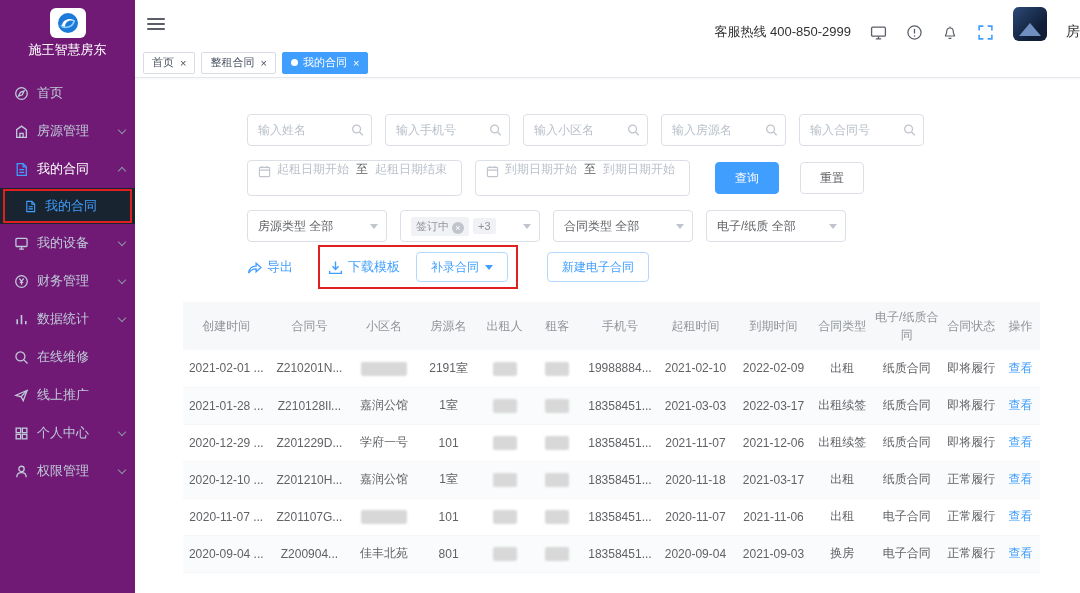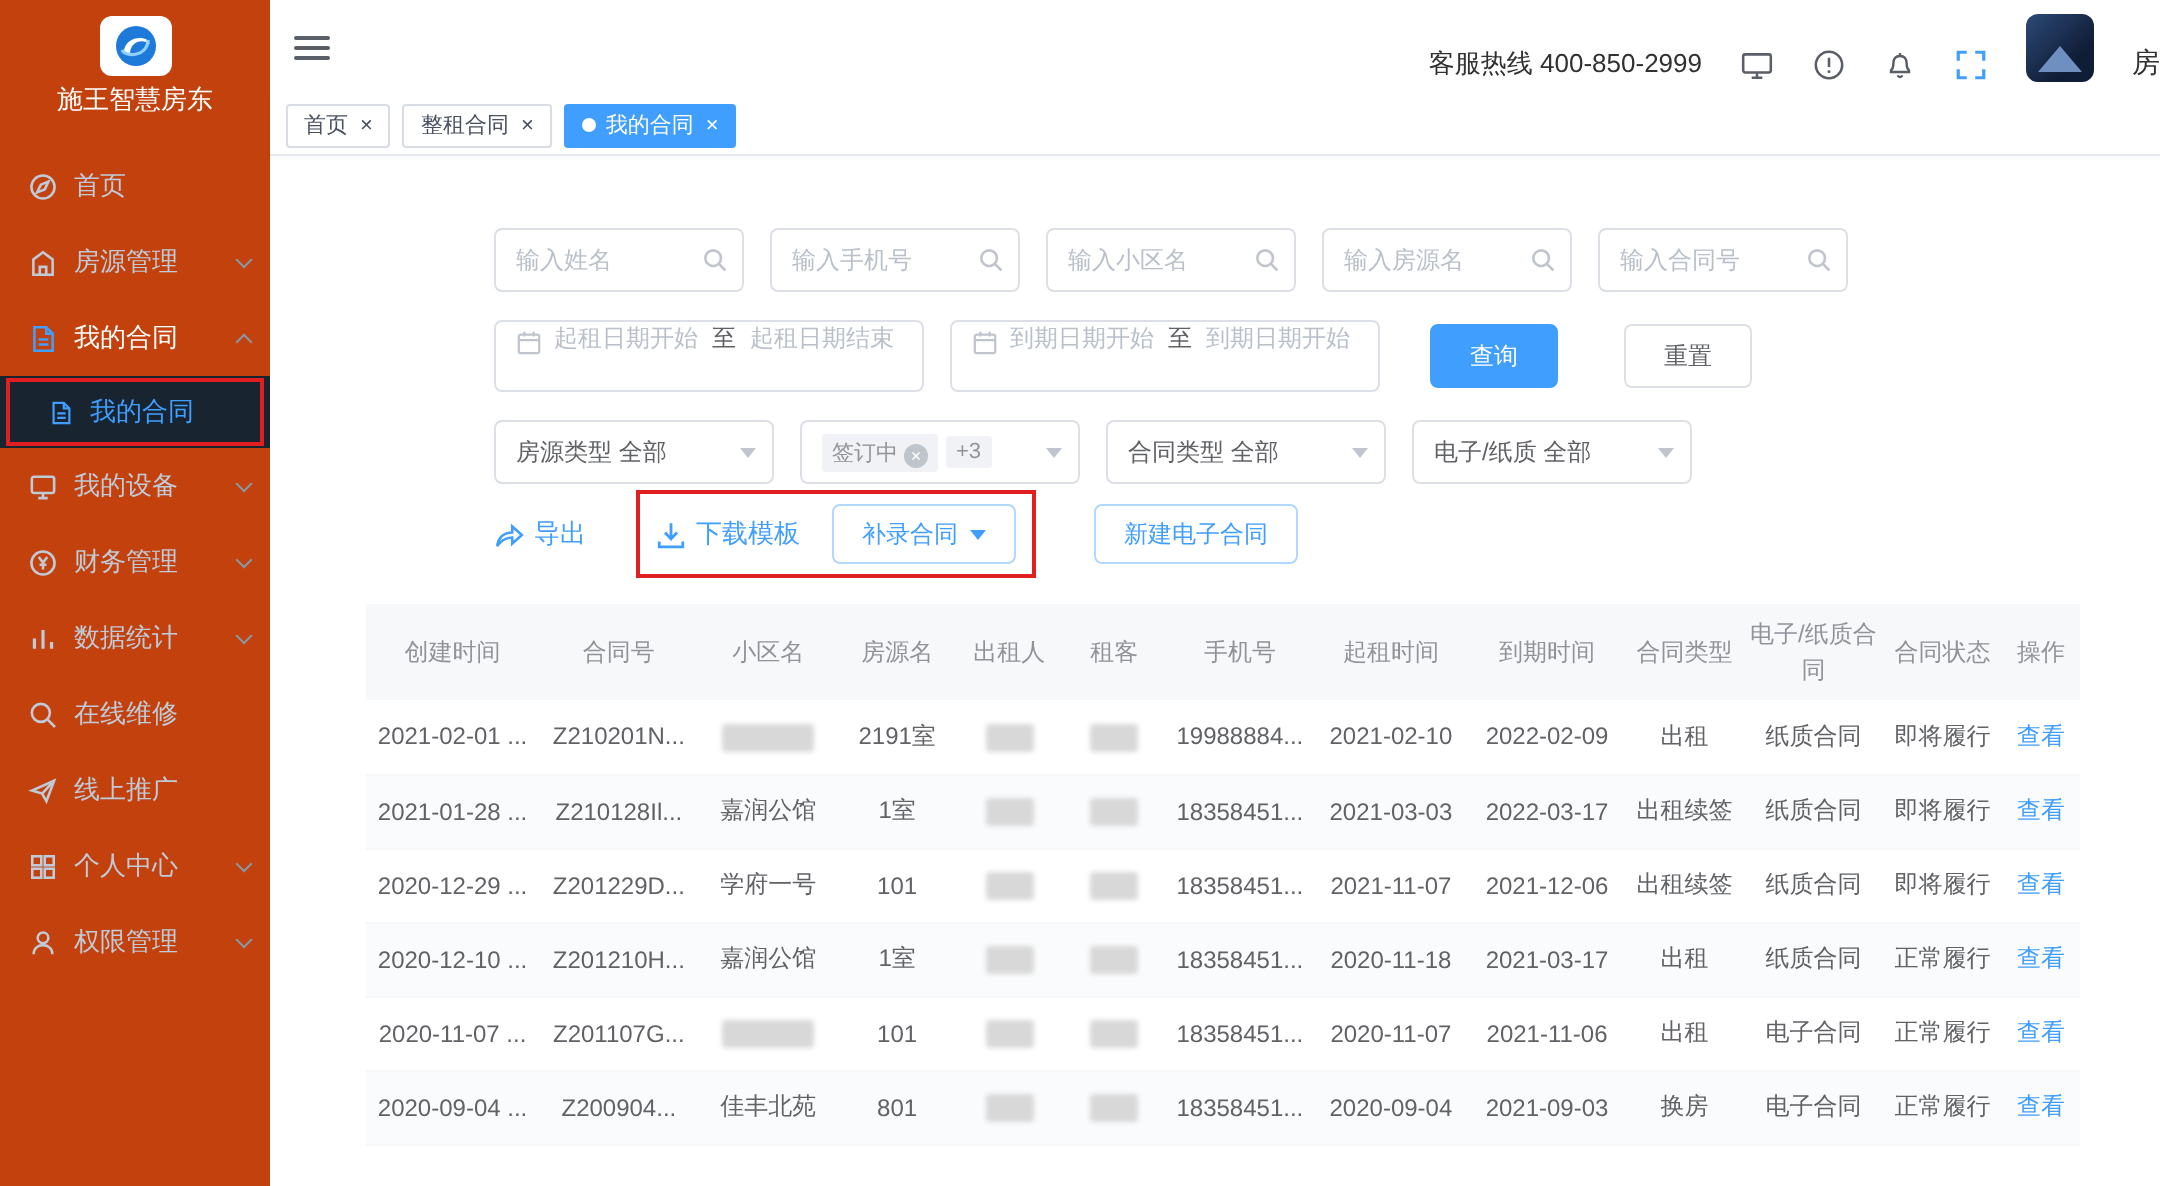--- a/index.html
+++ b/index.html
@@ -1,21 +1,21 @@
 <!DOCTYPE html>
 <html><head>
 <meta charset="utf-8">
 <style>
   *{box-sizing:border-box;margin:0;padding:0}
   html,body{width:1080px;height:593px;overflow:hidden}
   body{font-family:"Liberation Sans","DejaVu Sans",sans-serif;font-size:12px;color:#303133;background:#fff;cursor:default}
   .app{display:flex;width:1080px;height:593px}
 
   
-  .sidebar{width:135px;flex-shrink:0;background:#c2410c;height:593px;overflow:hidden}
+  .sidebar{width:135px;flex-shrink:0;background:#701a75;height:593px;overflow:hidden}
   .logo{height:66px;display:flex;flex-direction:column;align-items:center;justify-content:center;gap:3px}
   .logo-badge{width:36px;height:30px;background:#fff;border-radius:6px;display:flex;align-items:center;justify-content:center}
   .brand{color:#fff;font-size:13px;white-space:nowrap}
   .menu{padding-top:8px}
   .menu-item{display:flex;align-items:center;height:38px;padding:0 10px 0 14px;color:#bfcbd9;font-size:13px;gap:8px;cursor:pointer}
   .menu-item .mlabel{flex:1;white-space:nowrap}
   .menu-item.active{color:#fff}
   .menu-item.active .icon{color:#409eff}
   .icon{display:inline-flex;align-items:center;justify-content:center;line-height:0}
   .chev{width:6px;height:6px;border-right:1.5px solid #8a97a6;border-bottom:1.5px solid #8a97a6;transform:rotate(45deg);margin-top:-3px;flex-shrink:0}
@@ -54,21 +54,21 @@
   .tinput input{width:100%;height:100%;border:1px solid #dcdfe6;border-radius:4px;padding:0 26px 0 10px;font-size:12px;color:#606266;font-family:inherit;outline:none;background:#fff}
   .tinput input::placeholder{color:#b9c0ca}
   .tinput .icon{position:absolute;right:8px;top:50%;transform:translateY(-50%)}
 
   .datepicker{display:flex;align-items:flex-end;gap:6px;height:32px;border:1px solid #dcdfe6;border-radius:4px;padding:17px 10px;width:215px;cursor:pointer;flex-shrink:0}
   .dp-text{color:#b9c0ca;font-size:12px;white-space:nowrap}
   .dp-sep{color:#606266;font-size:12px;margin:0 1px}
 
   .btn{height:32px;padding:0 19px;border-radius:4px;font-size:12px;cursor:pointer;border:1px solid transparent;font-family:inherit}
   .btn.primary{background:#409eff;border-color:#409eff;color:#fff;margin-left:12px}
-  .btn.plain{background:#fff;border-color:#dcdfe6;color:#606266;margin-left:20px}
+  .btn.plain{background:#fff;border-color:#dcdfe6;color:#606266;margin-left:8px}
 
   .select{display:flex;align-items:center;height:32px;border:1px solid #dcdfe6;border-radius:4px;padding:0 8px 0 10px;width:140px;cursor:pointer;gap:4px;flex-shrink:0}
   .sel-val{flex:1;color:#606266;font-size:12px;white-space:nowrap;overflow:hidden}
   .caret{width:0;height:0;border:4px solid transparent;border-top:5px solid #c0c4cc;margin-top:4px;flex-shrink:0}
   .caret.blue{border-top-color:#409eff}
   .tag{display:inline-flex;align-items:flex-end;gap:3px;background:#f0f2f5;border-radius:2px;padding:2px 5px;font-size:11px;color:#909399;white-space:nowrap}
   .tagx{width:12px;height:12px;border-radius:50%;background:#c0c4cc;color:#fff;font-size:9px;line-height:12px;text-align:center;cursor:pointer}
   .sel-spacer{flex:1}
 
   .text-btn{display:inline-flex;align-items:center;gap:5px;color:#409eff;font-size:13px;cursor:pointer;white-space:nowrap}

